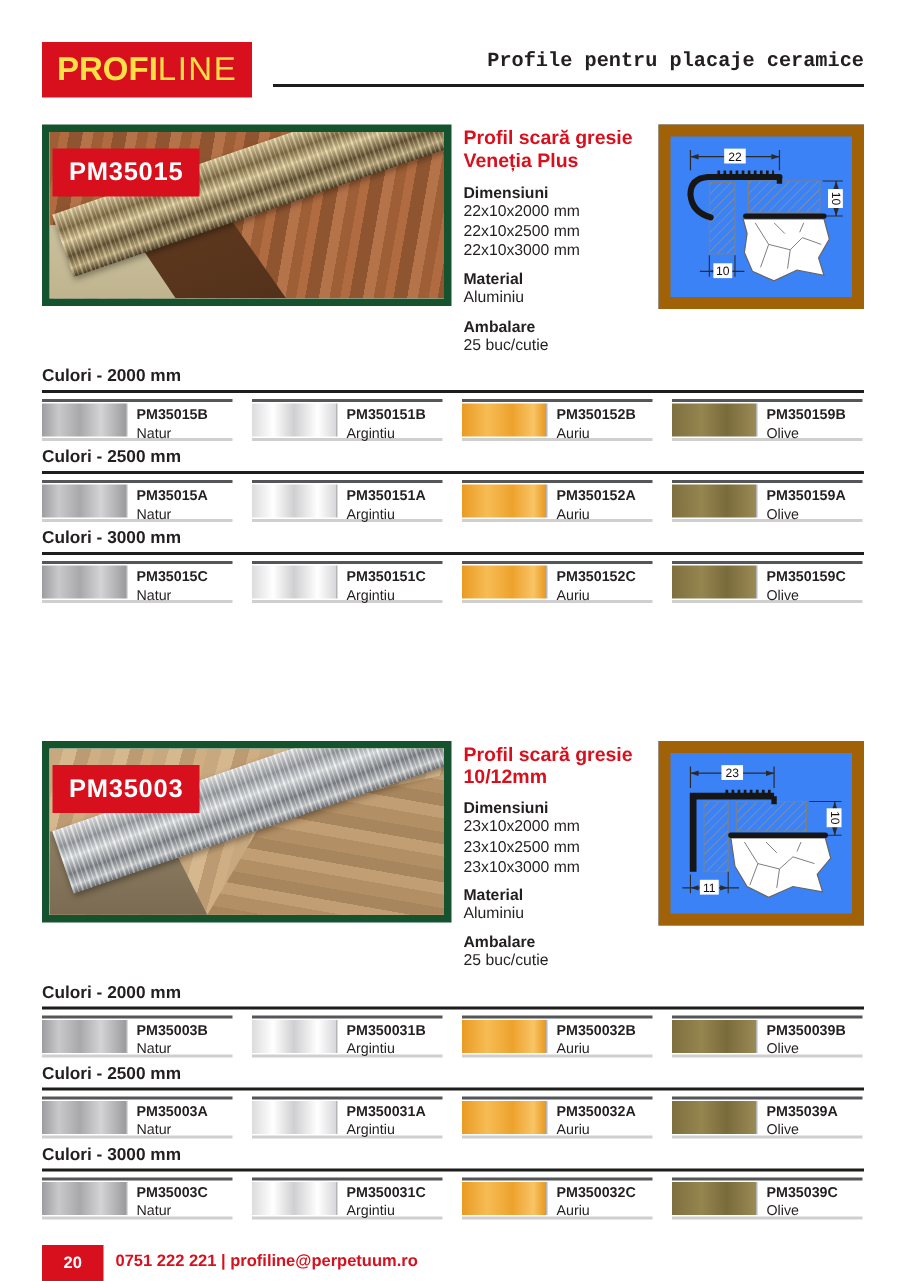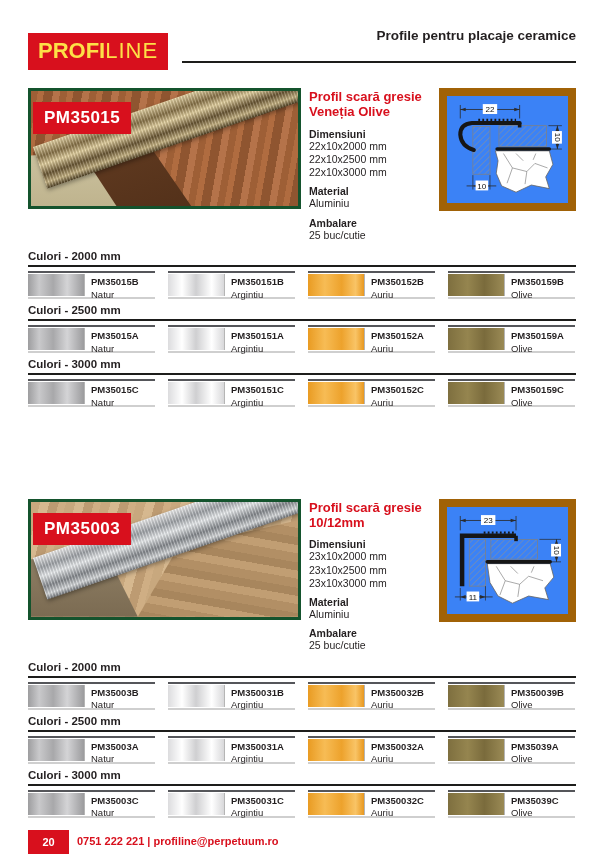--- a/index.html
+++ b/index.html
@@ -12,28 +12,28 @@
   html,body{background:#fff;}
   body{font-family:"Liberation Sans",sans-serif;color:var(--ink);}
   .page{position:relative;width:604px;height:854px;background:#fff;overflow:hidden;}
 
   
   .header{display:flex;align-items:flex-end;padding:28px 28px 0;}
   .logo{background:var(--red);color:#fde047;font-size:22px;line-height:1;padding:7px 10px 8px;white-space:nowrap;}
   .logo .lg-bold{font-weight:bold;}
   .logo .lg-light{font-weight:normal;letter-spacing:1px;}
   .header-right{flex:1;margin-left:14px;margin-bottom:7px;text-align:right;
-    border-bottom:2.5px solid #1d1d1b;padding-bottom:18px;font-weight:bold;font-size:13.5px;}
+    border-bottom:2.5px solid #1d1d1b;padding-bottom:7px;font-weight:bold;font-size:13.5px;font-family:Liberation Mono, monospace;}
 
   
   .product{margin:18px 28px 0;}
   .product + .product{margin-top:92px;}
   .product-top{display:flex;align-items:flex-start;}
 
-  .photo{position:relative;width:273px;height:121px;border:3px solid #14532d;overflow:hidden;flex:none;}
+  .photo{position:relative;width:273px;height:121px;border:5px solid #14532d;overflow:hidden;flex:none;}
   .ph{position:absolute;inset:0;}
   .l-band{left:-12%;top:36%;width:126%;height:44px;inset:auto;position:absolute;
     transform:rotate(-19deg);box-shadow:0 2px 4px rgba(0,0,0,.35);}
   
   .photo-style-bronze .l-bg{background:repeating-linear-gradient(100deg,#9e5f36 0 7px,#b06c40 7px 13px,#8f5530 13px 22px,#b5734a 22px 29px);}
   .photo-style-bronze .l-rightface{clip-path:polygon(55% 42%,100% 18%,100% 100%,40% 100%);
     background:repeating-linear-gradient(8deg,#82492а 0 8px,#8a4f2a 0 8px,#9c5c34 8px 15px,#7c452三 15px,#7c4523 15px 22px);}
   .photo-style-bronze .l-wall{clip-path:polygon(0 56%,26% 52%,38% 100%,0 100%);
     background:linear-gradient(180deg,#d9d0b2,#bfb48e);}
   .photo-style-bronze .l-riser{clip-path:polygon(19% 54%,44% 46%,60% 100%,32% 100%);
@@ -106,21 +106,21 @@
         <div class="ph l-rightface"></div>
         <div class="ph l-wall"></div>
         <div class="ph l-riser"></div>
         <div class="l-band"></div>
         <div class="badge">PM35015</div>
       </div>
 
       <div class="info">
         <div class="info-title">
           <span>Profil scară gresie</span><br>
-          <span>Veneția Olive</span>
+          <span>Veneția Plus</span>
         </div>
         <div class="spec-label">Dimensiuni</div>
         <div class="spec-value">22x10x2000 mm</div>
         <div class="spec-value">22x10x2500 mm</div>
         <div class="spec-value">22x10x3000 mm</div>
         <div class="spec-label">Material</div>
         <div class="spec-value">Aluminiu</div>
         <div class="spec-label">Ambalare</div>
         <div class="spec-value">25 buc/cutie</div>
       </div>

